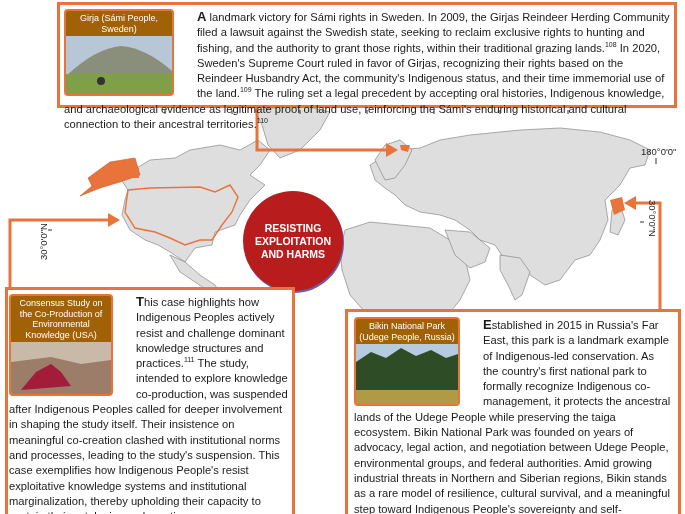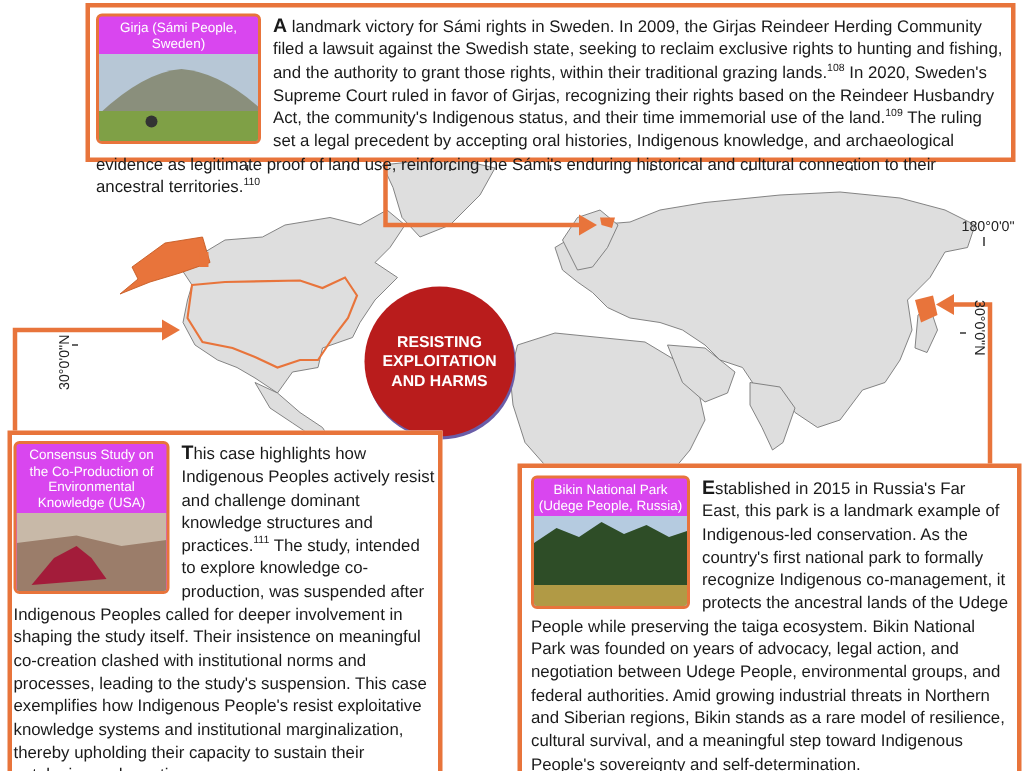--- a/index.html
+++ b/index.html
@@ -2,21 +2,21 @@
 <html><head>
 <meta charset="utf-8">
 <style>
   html, body { margin:0; padding:0; background:#ffffff; }
   body { width:685px; height:514px; position:relative; overflow:hidden; font-family:"Liberation Sans", sans-serif; color:#1a1a1a; }
   .map { position:absolute; left:0; top:0; width:685px; height:514px; }
   .card { position:absolute; background:#fff; border:3px solid #e8743b; box-sizing:border-box; }
   .card p { margin:0; font-size:11.2px; line-height:15.3px; color:#1a1a1a; }
   .card p .dropcap { font-weight:bold; font-size:13px; }
   .card sup { font-size:7px; line-height:0; }
-  .thumb { float:left; border:2px solid #e8743b; border-radius:4px; background:#d946ef; margin:0 8px 2px 0; overflow:hidden; }
+  .thumb { float:left; border:2px solid #e8743b; border-radius:4px; background:#a16207; margin:0 23px 2px 0; overflow:hidden; }
   .thumb-label { color:#fff; font-size:9px; line-height:10.5px; text-align:center; padding:2px 3px; }
   .thumb-img { display:block; }
   .badge { position:absolute; left:243px; top:191px; width:100px; height:100px; border-radius:50%; background:#b91c1c; color:#fff; font-weight:bold; font-size:10.5px; line-height:13px; text-align:center; display:flex; align-items:center; justify-content:center; box-shadow:1px 2px 0 #6a5da8; }
   .coord { position:absolute; font-size:9.5px; color:#222; }
   .coord.v { transform:rotate(-90deg); transform-origin:left top; }
   .coord.v2 { transform:rotate(90deg); transform-origin:left top; }
 </style>
 </head>
 <body>
 

